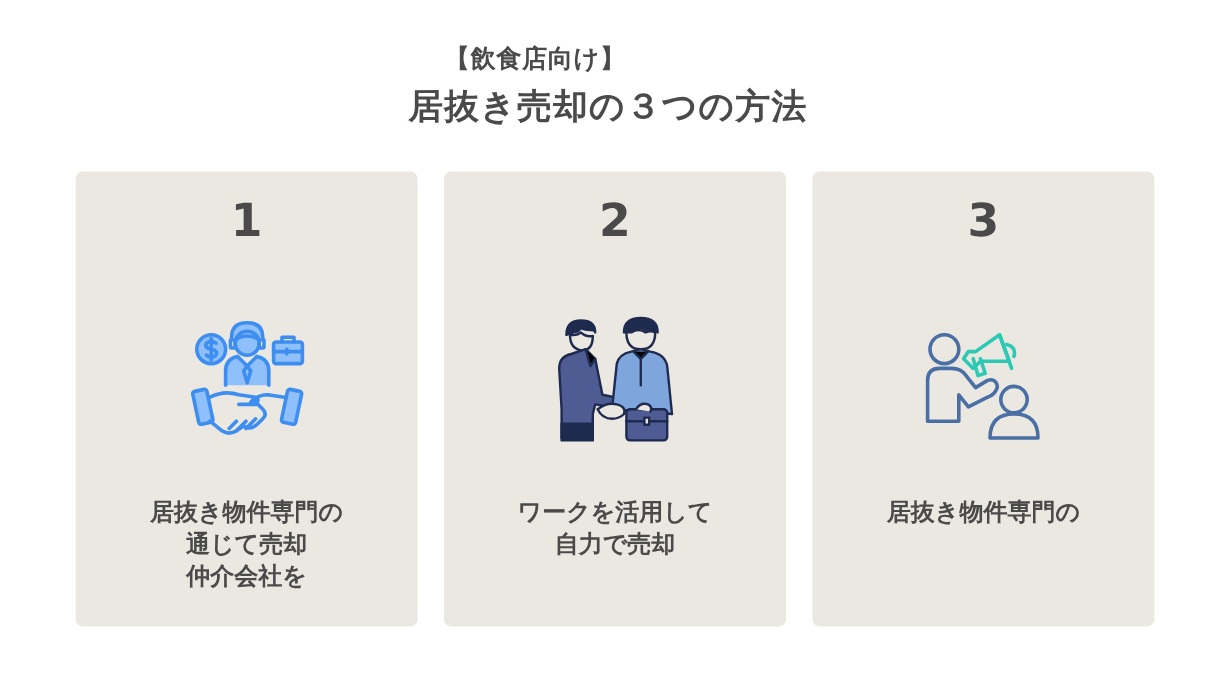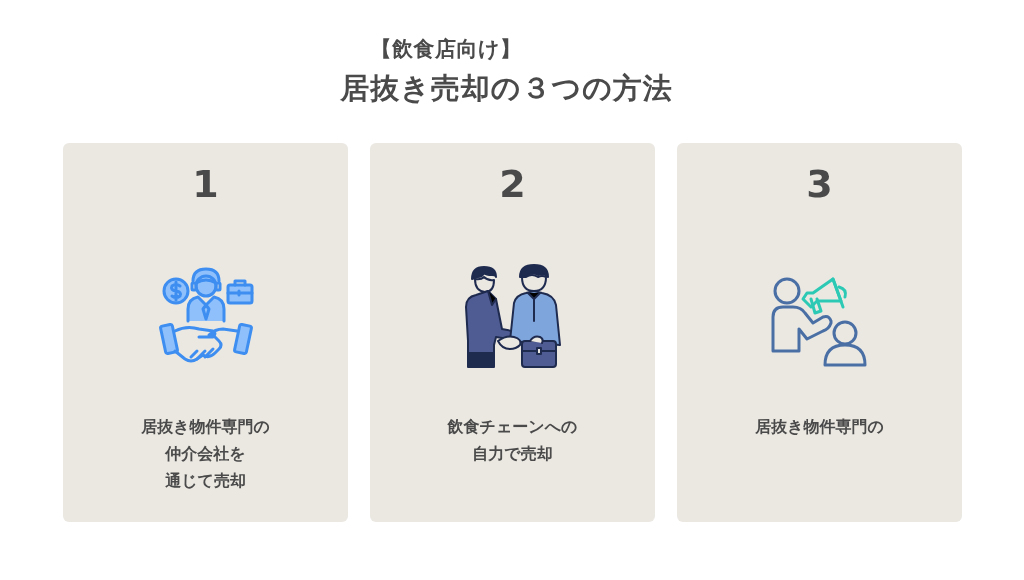--- a/index.html
+++ b/index.html
@@ -4,21 +4,21 @@
   <style>
     * { box-sizing: border-box; margin: 0; padding: 0; }
     html, body { width: 1024px; height: 580px; background: #ffffff; overflow: hidden; }
     body { font-family: "DejaVu Sans", "Liberation Sans", sans-serif; color: #4a4a4a; position: relative; }
     .header { position: absolute; left: 0; top: 0; width: 1024px; text-align: center; }
     .subtitle { position: absolute; left: 0; width: 892px; top: 35px; font-size: 21px; font-weight: bold; line-height: 28px; letter-spacing: 0.5px; }
     .title { position: absolute; left: 0; width: 1013px; top: 70px; font-size: 29px; font-weight: bold; line-height: 36px; letter-spacing: 1px; }
     .card { position: absolute; top: 143px; width: 285px; height: 379px; background: #ebe8e2; border-radius: 6px; }
     .card .num { position: absolute; left: 0; width: 100%; top: 20px; text-align: center; font-size: 38px; font-weight: bold; line-height: 42px; color: #4a4a4a; }
     .card .icon { position: absolute; left: 50%; top: 118px; width: 110px; height: 110px; transform: translateX(-50%); }
-    .card .desc { position: absolute; left: 0; width: 100%; top: 270px; text-align: center; font-size: 16px; font-weight: bold; line-height: 27px; color: #4a4a4a; }
+    .card .desc { position: absolute; left: 0; width: 100%; top: 270px; text-align: center; font-size: 20px; font-weight: bold; line-height: 27px; color: #4a4a4a; }
     .card .desc span { display: block; }
   </style>
 </head>
 <body>
 
 <div class="header">
   <div class="subtitle">【飲食店向け】</div>
   <div class="title">居抜き売却の３つの方法</div>
 </div>
 
@@ -47,22 +47,22 @@
 
         <rect x="86" y="64" width="12" height="28" rx="2" fill="#8fc0fb" transform="rotate(12 92 78)"></rect>
 
         <path d="M24 70 q12 -6 24 -2 l14 2 q4 2 0 6 l-14 0 M24 90 l10 8 q6 4 12 0 l6 -4 q6 4 12 -2 l4 -4 q4 -4 0 -8 l-8 -8 M86 70 l-14 -2 q-8 0 -14 6"></path>
         <path d="M40 96 l6 -6 M46 98 l8 -8 M54 96 l8 -8"></path>
       </g>
     </svg>
   </div>
   <div class="desc">
     <span>居抜き物件専門の</span>
+    <span>通じて売却</span>
     <span>仲介会社を</span>
-    <span>通じて売却</span>
   </div>
 </div>
 
 <div class="card" style="left:370px;">
   <div class="num">2</div>
   <div class="icon">
     <svg width="110" height="110" viewBox="0 0 110 110">
       <g stroke="#1f2a4f" stroke-width="2" stroke-linejoin="round" stroke-linecap="round">
 
         <path d="M14 18 q0 -12 12 -12 q12 0 12 10 q0 -2 -4 -2 q-6 0 -8 -2 q-2 4 -6 4 z" fill="#1f2a4f"></path>
@@ -80,21 +80,21 @@
         <path d="M40 80 q8 -6 16 -4 q8 2 6 8 q-4 4 -10 4 q-8 0 -12 -8 z" fill="#ebe8e2"></path>
 
         <rect x="64" y="80" width="34" height="26" rx="3" fill="#4f5b93"></rect>
         <path d="M64 90 h34"></path>
         <rect x="79" y="87" width="4" height="6" fill="#ebe8e2"></rect>
         <path d="M72 80 q4 -6 10 -4 q4 2 2 6" fill="#ebe8e2"></path>
       </g>
     </svg>
   </div>
   <div class="desc">
-    <span>飲食チェーンへの</span>
+    <span>ワークを活用して</span>
     <span>自力で売却</span>
   </div>
 </div>
 
 <div class="card" style="left:677px;">
   <div class="num">3</div>
   <div class="icon">
     <svg width="110" height="110" viewBox="0 0 110 110">
       <g fill="none" stroke-width="3" stroke-linejoin="round" stroke-linecap="round">
 

